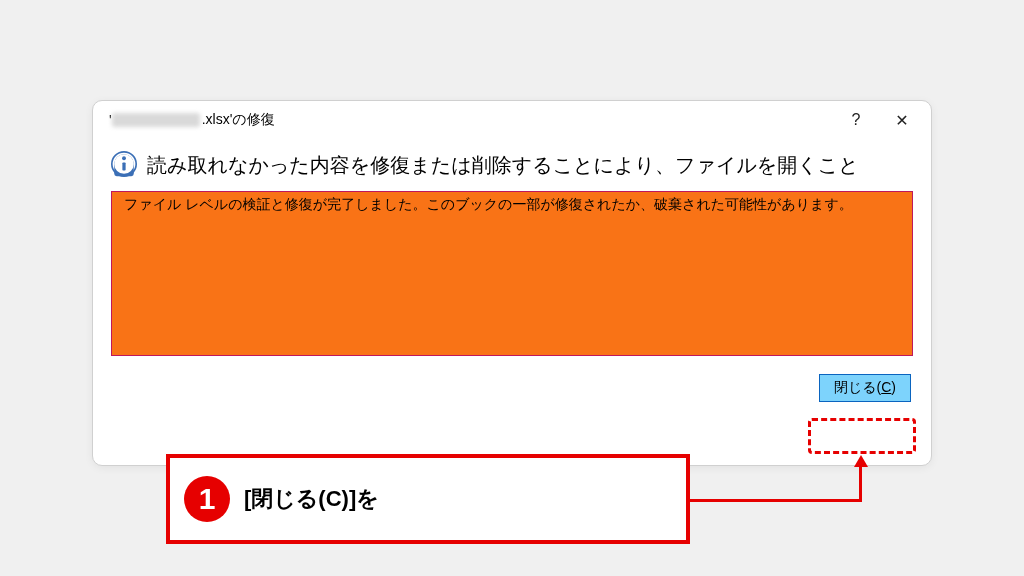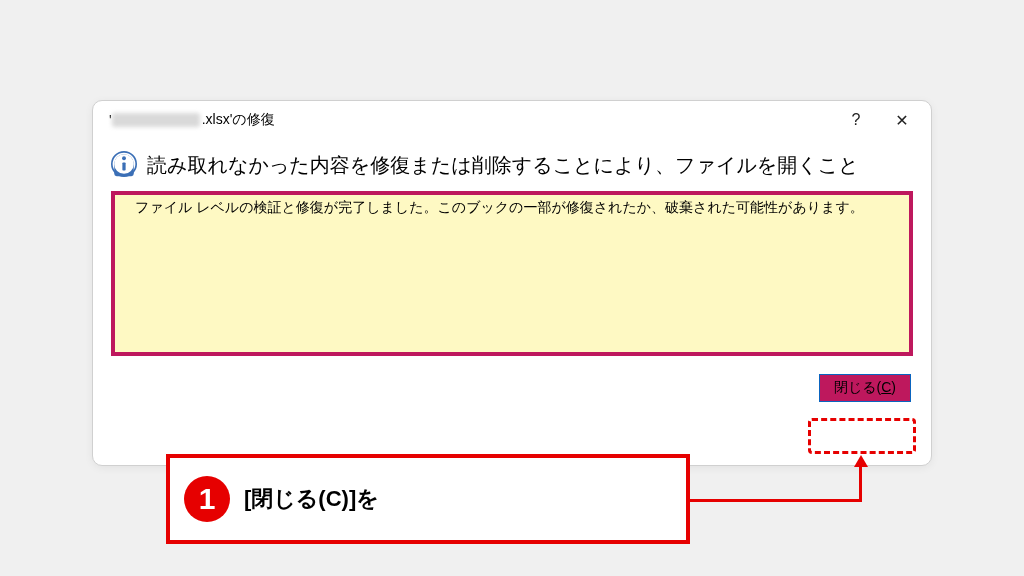--- a/index.html
+++ b/index.html
@@ -45,23 +45,23 @@
     .header-msg { display: flex; align-items: flex-start; padding: 6px 0 10px 0; }
     .info-icon {
       width: 26px; height: 26px;
       margin-right: 10px; margin-top: 2px;
       flex-shrink: 0;
     }
     .msg-text { font-size: 20px; line-height: 1.6; }
     .textbox {
       width: 100%;
       height: 165px;
-      border: 4px solid #be185d;
-      background: #fef9c3;
-      padding: 4px 20px;
+      border: 1px solid #be185d;
+      background: #f97316;
+      padding: 4px 12px;
       font-size: 14px;
       overflow: auto;
     }
     .log-line {
       display: flex; align-items: center;
       padding: 10px 2px 2px 2px;
       font-size: 14px;
     }
     .log-path {
       display: inline-block;
@@ -74,21 +74,21 @@
       opacity: 0.55;
     }
     .button-row {
       display: flex; justify-content: flex-end;
       padding: 18px 2px 0 0;
     }
     .close-btn {
       min-width: 90px;
       padding: 4px 14px;
       border: 1px solid #0a64bf;
-      background: #be185d;
+      background: #7dd3fc;
       font-size: 14px;
       text-align: center;
     }
     .close-btn .u { text-decoration: underline; }
     
     .dash-red {
       position: absolute;
       border: 3px dashed #e60000;
       border-radius: 4px;
       pointer-events: none;

